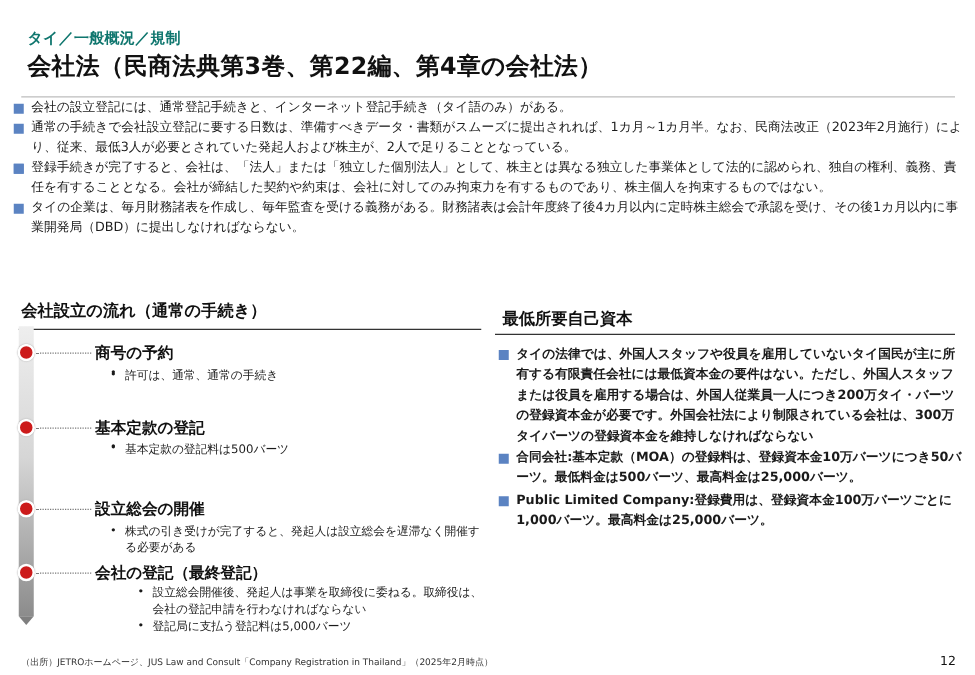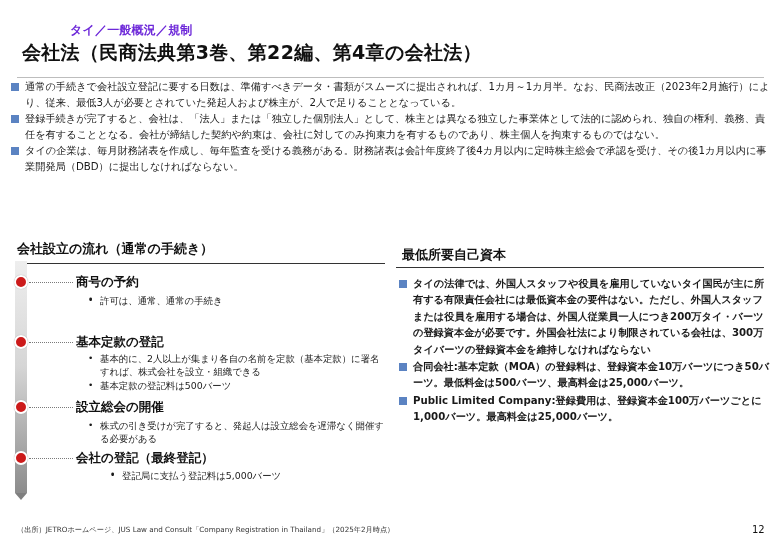--- a/index.html
+++ b/index.html
@@ -1,19 +1,19 @@
 <!DOCTYPE html>
 <html><head>
 <meta charset="utf-8">
 <style>
   * { box-sizing: border-box; margin: 0; padding: 0; }
   html, body { width: 780px; height: 540px; background: #ffffff; overflow: hidden; }
   body { position: relative; font-family: "DejaVu Sans", "Liberation Sans", sans-serif; color: #111; }
 
-  .breadcrumb { position: absolute; left: 22px; top: 22px; font-size: 12px; font-weight: bold; color: #6d28d9; letter-spacing: 0.2px; margin-left: 48px; }
+  .breadcrumb { position: absolute; left: 22px; top: 22px; font-size: 12px; font-weight: bold; color: #0f766e; letter-spacing: 0.2px; }
   .page-title { position: absolute; left: 22px; top: 40px; font-size: 19px; font-weight: bold; color: #111; white-space: nowrap; letter-spacing: 0.3px; }
   .title-rule { position: absolute; left: 17px; top: 77px; width: 747px; height: 1px; background: #bdbdbd; }
 
   .top-bullets { position: absolute; left: 8px; top: 79px; width: 765px; list-style: none; }
   .top-bullets li { position: relative; padding-left: 17px; font-size: 10.2px; line-height: 16px; color: #1a1a1a; }
   .sq { position: absolute; left: 3px; top: 4px; width: 8px; height: 8px; background: #5b83c2; }
 
   .section-head { position: absolute; font-size: 13px; font-weight: bold; color: #111; }
   .section-rule { position: absolute; height: 1px; background: #333; }
 
@@ -37,21 +37,21 @@
   .page-number { position: absolute; left: 752px; top: 524px; font-size: 10px; color: #111; }
 </style>
 </head>
 <body>
 
 <div class="breadcrumb">タイ／一般概況／規制</div>
 <div class="page-title">会社法（民商法典第3巻、第22編、第4章の会社法）</div>
 <div class="title-rule"></div>
 
 <ul class="top-bullets">
-  <li><span class="sq"></span></li>
+  <li><span class="sq"></span><span>会社の設立登記には、通常登記手続きと、インターネット登記手続き（タイ語のみ）がある。</span></li>
   <li><span class="sq"></span><span>通常の手続きで会社設立登記に要する日数は、準備すべきデータ・書類がスムーズに提出されれば、1カ月～1カ月半。なお、民商法改正（2023年2月施行）により、従来、最低3人が必要とされていた発起人および株主が、2人で足りることとなっている。</span></li>
   <li><span class="sq"></span></li>
   <li><span class="sq"></span><span>登録手続きが完了すると、会社は、「法人」または「独立した個別法人」として、株主とは異なる独立した事業体として法的に認められ、独自の権利、義務、責任を有することとなる。会社が締結した契約や約束は、会社に対してのみ拘束力を有するものであり、株主個人を拘束するものではない。</span></li>
   <li><span class="sq"></span><span>タイの企業は、毎月財務諸表を作成し、毎年監査を受ける義務がある。財務諸表は会計年度終了後4カ月以内に定時株主総会で承認を受け、その後1カ月以内に事業開発局（DBD）に提出しなければならない。</span></li>
 </ul>
 
 <div class="section-head" style="left:17px; top:240px;">会社設立の流れ（通常の手続き）</div>
 <div class="section-rule" style="left:15px; top:263px; width:370px;"></div>
 
 <div class="timeline-bar"></div>
@@ -62,36 +62,36 @@
 <div class="step-title" style="top:274px;">商号の予約</div>
 <ul class="step-items" style="left:86px; top:293px; width:300px;">
   <li><span class="dot">•</span></li>
   <li><span class="dot">•</span><span>許可は、通常、通常の手続き</span></li>
 </ul>
 
 <div class="step-dot" style="top:335px;"></div>
 <div class="step-dots" style="top:342px;"></div>
 <div class="step-title" style="top:334px;">基本定款の登記</div>
 <ul class="step-items" style="left:86px; top:352px; width:300px;">
-  <li><span class="dot">•</span><span>基本的に、2人以上が集まり各自の名前を定款（基本定款）に署名すれば、株式会社を設立・組織できる</span></li>
+  <li><span class="dot">•</span></li>
   <li><span class="dot">•</span><span>基本定款の登記料は500バーツ</span></li>
 </ul>
 
 <div class="step-dot" style="top:400px;"></div>
 <div class="step-dots" style="top:407px;"></div>
 <div class="step-title" style="top:399px;">設立総会の開催</div>
 <ul class="step-items" style="left:86px; top:419px; width:300px;">
   <li><span class="dot">•</span><span>株式の引き受けが完了すると、発起人は設立総会を遅滞なく開催する必要がある</span></li>
 </ul>
 
 <div class="step-dot" style="top:451px;"></div>
 <div class="step-dots" style="top:458px;"></div>
 <div class="step-title" style="top:450px;">会社の登記（最終登記）</div>
 <ul class="step-items" style="left:108px; top:468px; width:282px;">
-  <li><span class="dot">•</span></li>
+  <li><span class="dot">•</span><span>設立総会開催後、発起人は事業を取締役に委ねる。取締役は、会社の登記申請を行わなければならない</span></li>
   <li><span class="dot">•</span><span>登記局に支払う登記料は5,000バーツ</span></li>
 </ul>
 
 <div class="section-head" style="left:402px; top:246px;">最低所要自己資本</div>
 <div class="section-rule" style="left:396px; top:267px; width:368px;"></div>
 
 <ul class="right-bullets">
   <li><span class="sq"></span><span>タイの法律では、外国人スタッフや役員を雇用していないタイ国民が主に所有する有限責任会社には最低資本金の要件はない。ただし、外国人スタッフまたは役員を雇用する場合は、外国人従業員一人につき200万タイ・バーツの登録資本金が必要です。外国会社法により制限されている会社は、300万タイバーツの登録資本金を維持しなければならない</span></li>
   <li><span class="sq"></span><span>合同会社:基本定款（MOA）の登録料は、登録資本金10万バーツにつき50バーツ。最低料金は500バーツ、最高料金は25,000バーツ。</span></li>
   <li><span class="sq"></span><span>Public Limited Company:登録費用は、登録資本金100万バーツごとに1,000バーツ。最高料金は25,000バーツ。</span></li>

